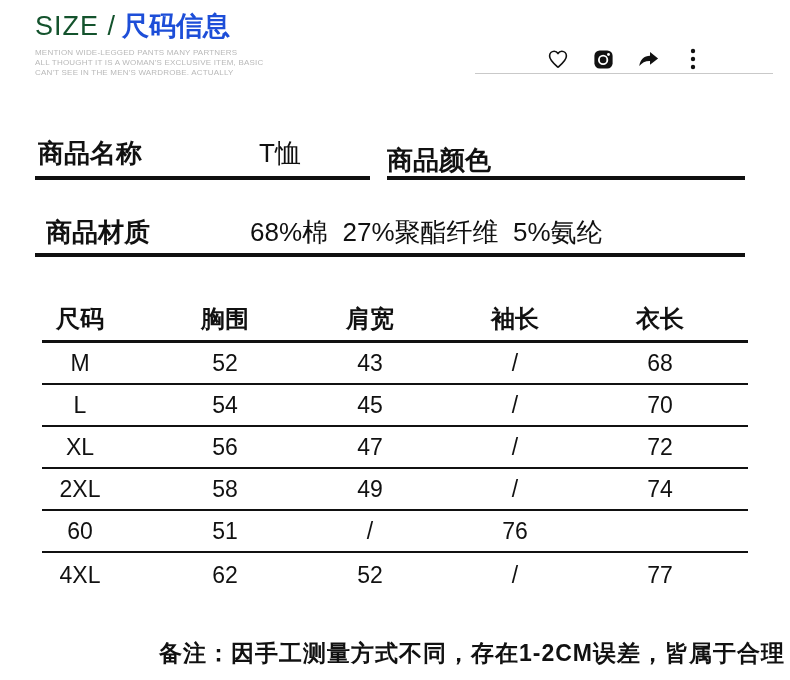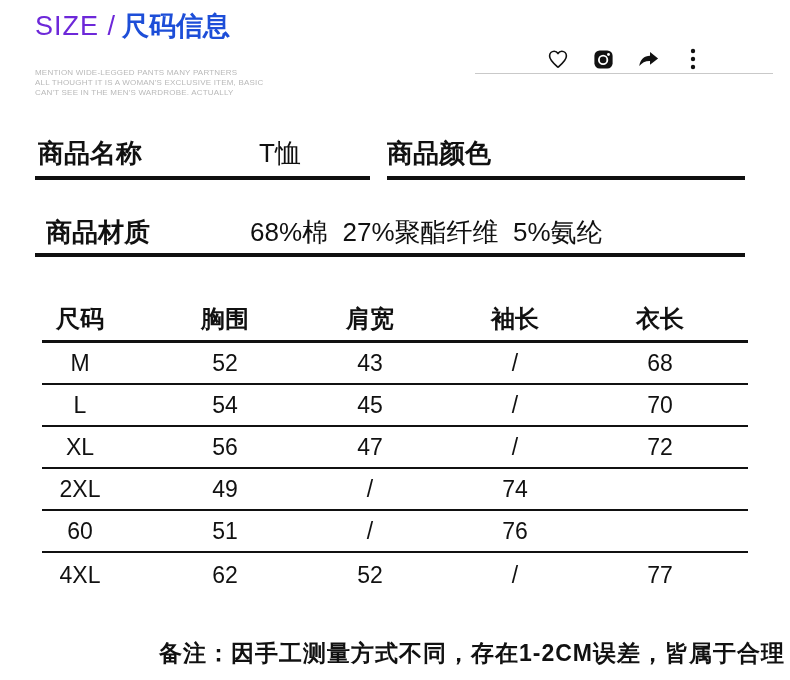--- a/index.html
+++ b/index.html
@@ -8,39 +8,39 @@
     position:relative;
     background:#ffffff;
     font-family:"Liberation Sans","DejaVu Sans",sans-serif;
     color:#111111;
     overflow:hidden;
   }
   .abs { position:absolute; }
 
   
   .page-title { left:35px; top:10px; font-size:27px; line-height:32px; white-space:nowrap; }
-  .title-en { color:#6d28d9; font-weight:400; letter-spacing:1px; }
+  .title-en { color:#14532d; font-weight:400; letter-spacing:1px; }
   .title-zh { color:#1d4ed8; font-weight:700; margin-left:6px; }
-  .subtitle { left:35px; top:48px; font-size:8px; line-height:10px; color:#b9b9b9; letter-spacing:0.2px;margin-top:20px; }
+  .subtitle { left:35px; top:48px; font-size:8px; line-height:10px; color:#b9b9b9; letter-spacing:0.2px; }
   .subtitle span { display:block; white-space:nowrap; }
 
   .icon-row { left:546px; top:46px; display:flex; gap:21px; align-items:center; }
   .icon-btn { width:24px; height:26px; display:flex; align-items:center; justify-content:center; cursor:pointer; background:none; border:none; }
   .icon-btn svg { display:block; }
 
   .header-divider { left:475px; top:73px; width:298px; height:1px; background:#c9c9c9; }
 
   
   .info-label { font-size:26px; font-weight:700; white-space:nowrap; }
   .info-value { font-size:26px; font-weight:400; white-space:pre; }
   .rule { background:#101010; height:4px; }
   .name-label   { left:38px;  top:136px; }
   .name-value   { left:235px; top:136px; width:90px; text-align:center; }
   .rule-left    { left:35px;  top:176px; width:335px; }
-  .color-group  { left:387px; top:136px; display:flex; gap:22px; }
+  .color-group  { left:387px; top:143px; display:flex; gap:22px; }
   .rule-right   { left:387px; top:176px; width:358px; }
   .material-label { left:46px;  top:215px; }
   .material-value { left:250px; top:215px; }
   .rule-full    { left:35px;  top:253px; width:710px; }
 
   
   .size-table { left:42px; top:298px; width:706px; }
   .t-row { position:relative; width:706px; }
   .t-head { height:45px; border-bottom:3px solid #111; }
   .t-body-row { height:42px; border-bottom:2px solid #111; }
@@ -159,20 +159,21 @@
       <div class="t-cell">56</div>
       <div class="t-cell">47</div>
       <div class="t-cell">/</div>
       <div class="t-cell">72</div>
     </div>
   </div>
 
   <div class="t-row t-body-row">
     <div class="t-grid">
       <div class="t-cell">2XL</div>
+      <div class="t-cell">58</div>
       <div class="t-cell">49</div>
       <div class="t-cell">/</div>
       <div class="t-cell">74</div>
     </div>
   </div>
 
   <div class="t-row t-body-row">
     <div class="t-grid">
       <div class="t-cell">60</div>
       <div class="t-cell">51</div>

